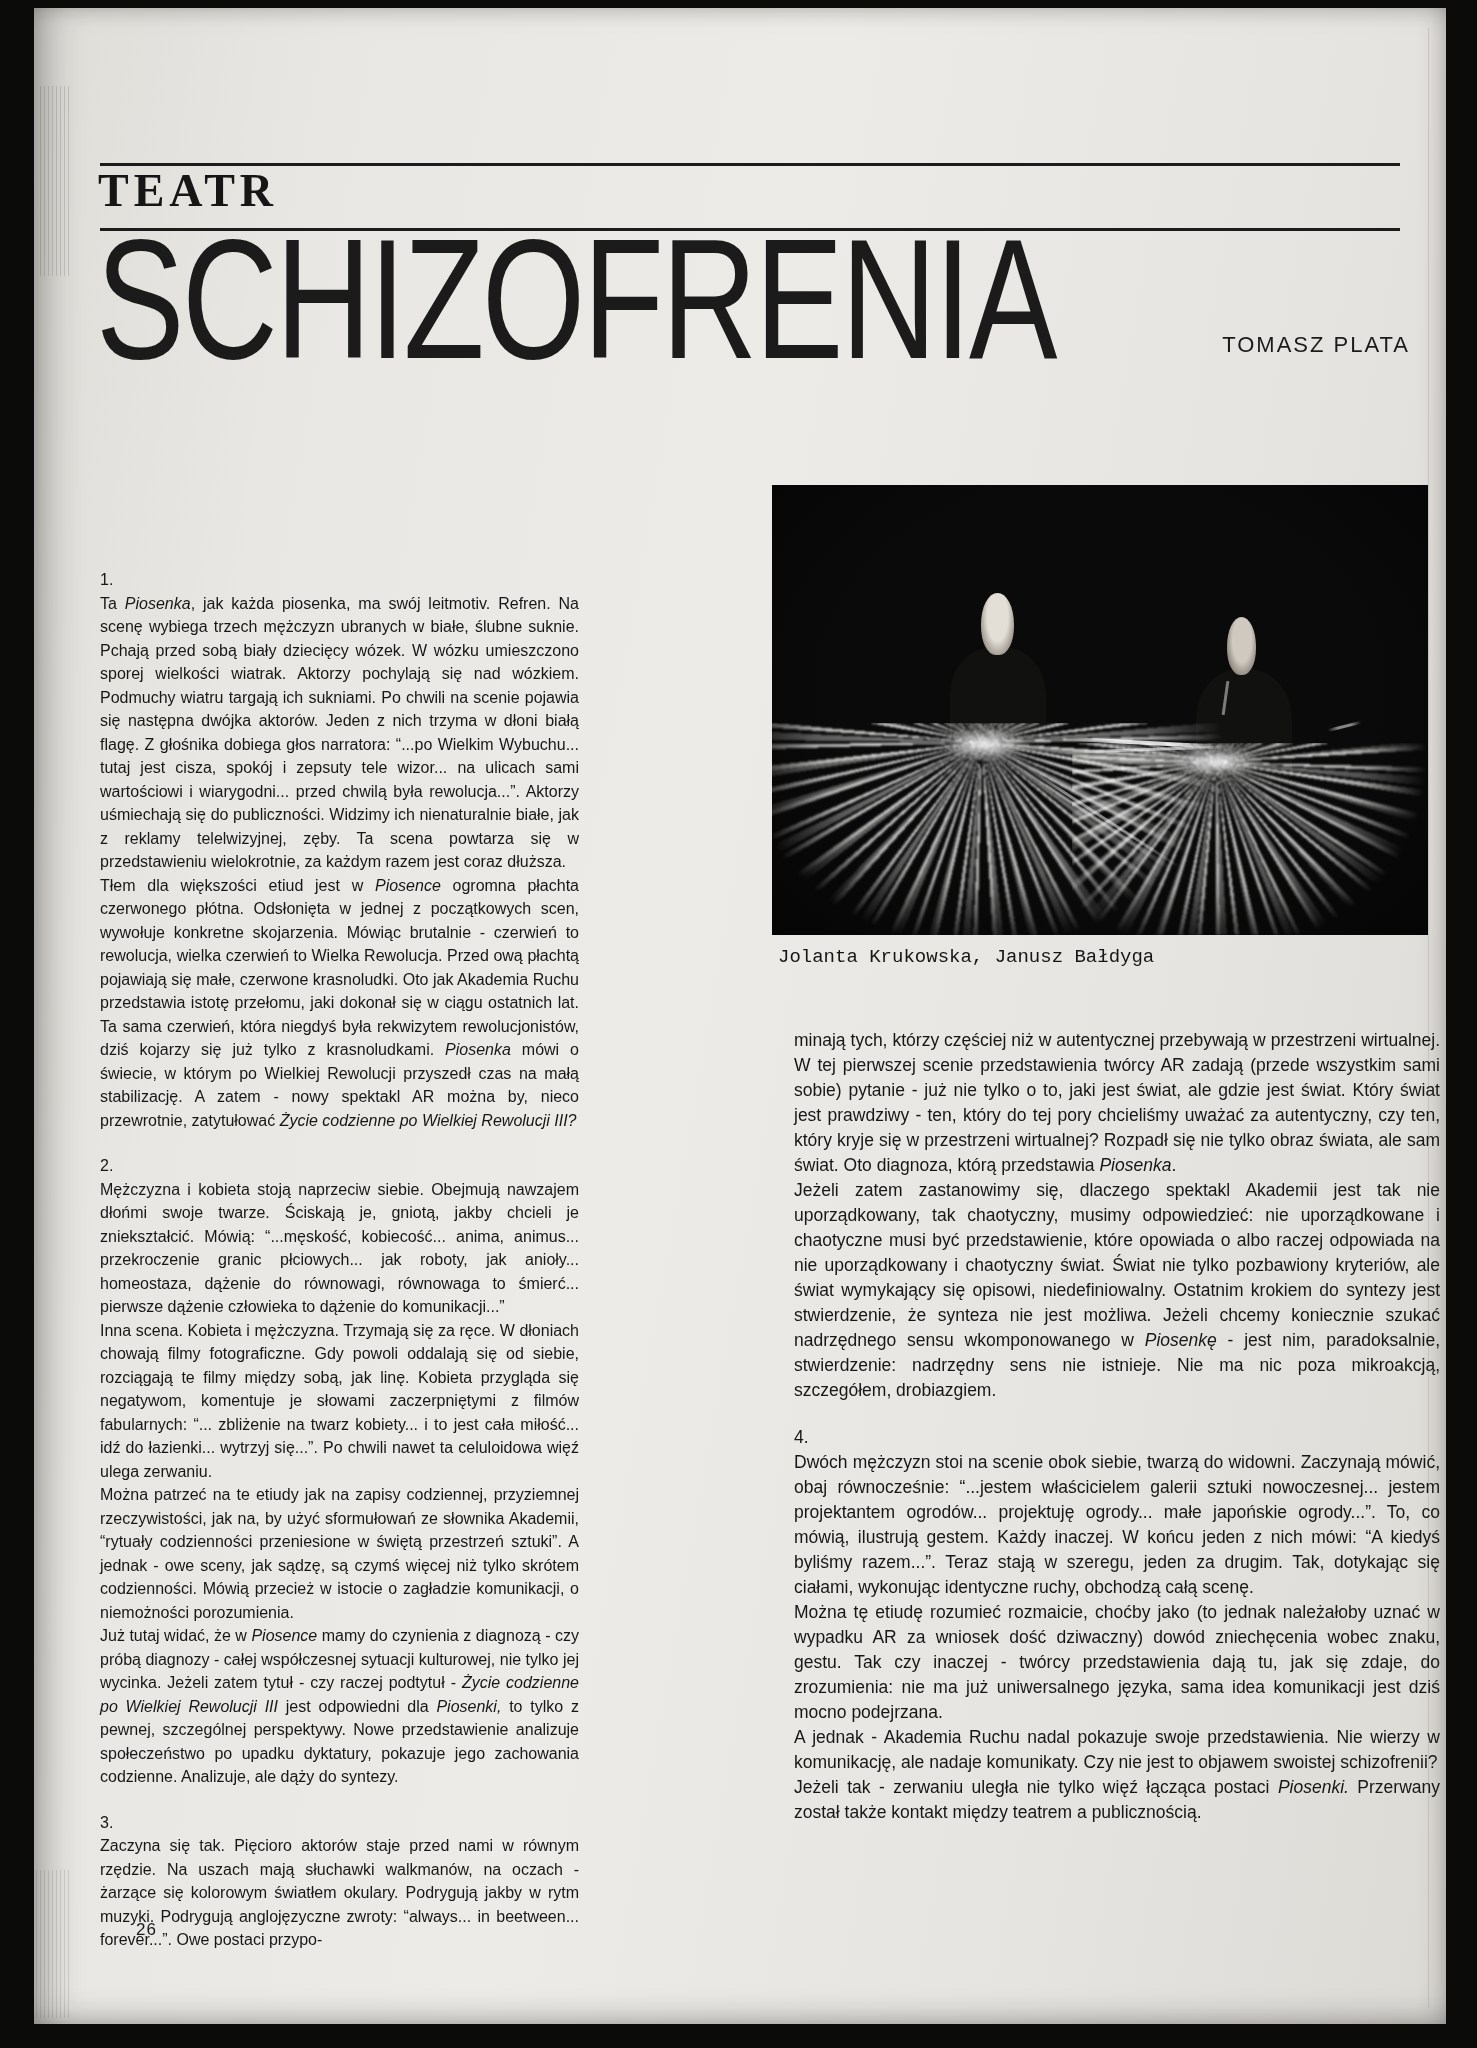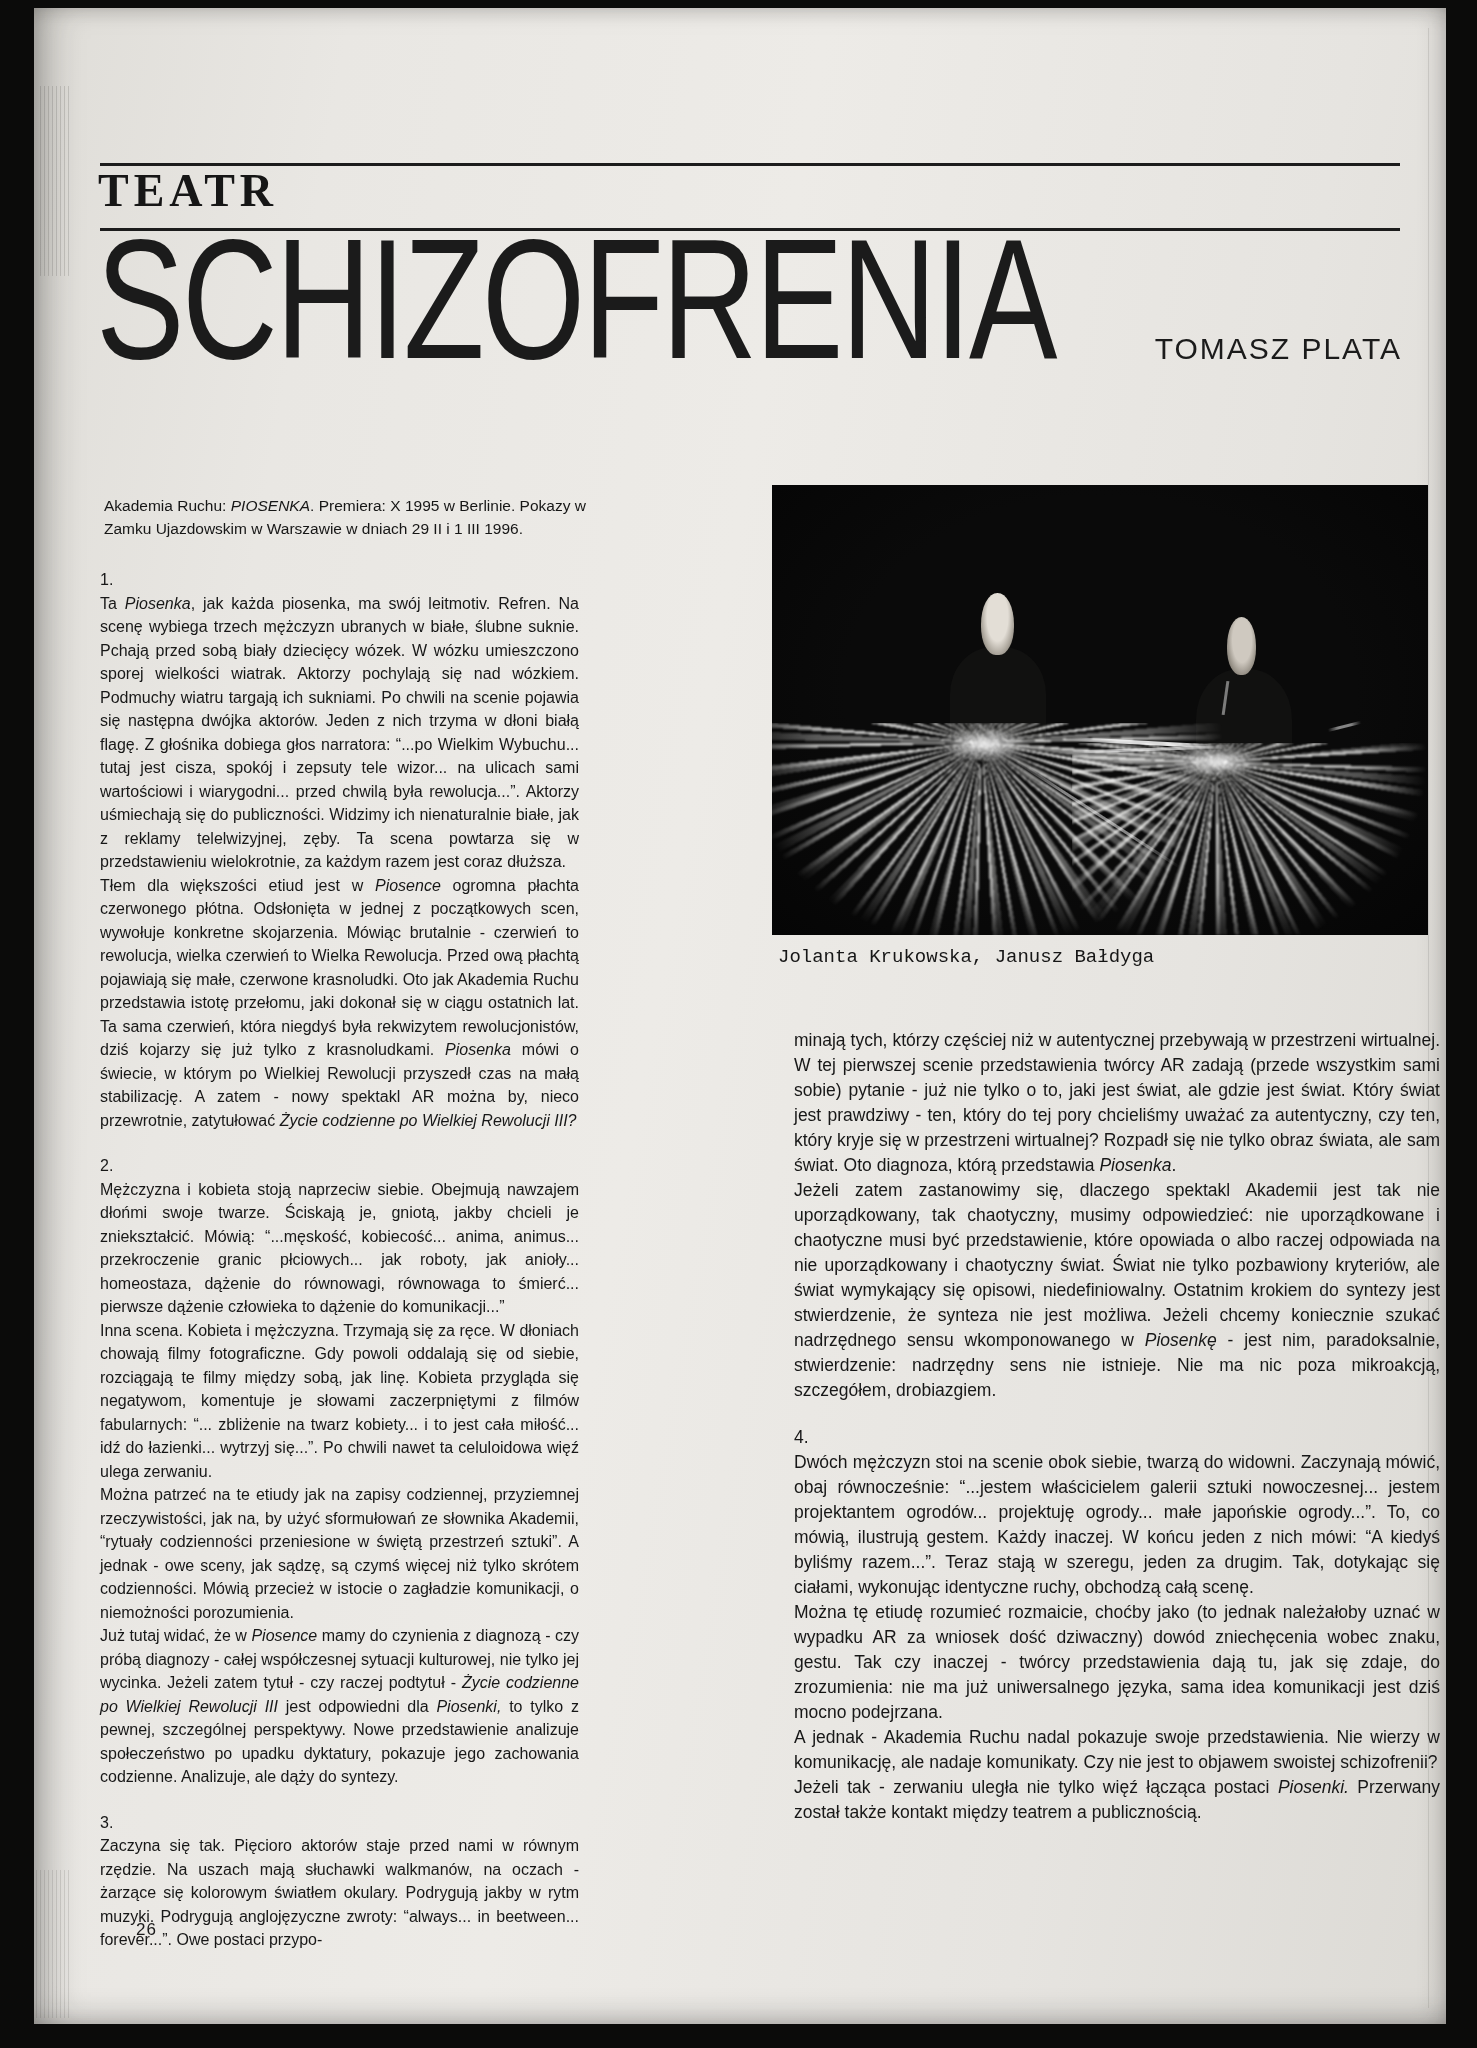--- a/index.html
+++ b/index.html
@@ -30,22 +30,22 @@
     position:absolute;left:64px;top:160px;
     font-family:"Liberation Serif", serif;font-weight:bold;
     font-size:46px;line-height:1;letter-spacing:5px;color:#161616;
   }
   .title{
     position:absolute;left:62px;top:206px;margin:0;
     font-size:170px;line-height:1;font-weight:400;letter-spacing:-3px;
     transform:scaleX(.78);transform-origin:0 0;color:#1b1b1b;white-space:nowrap;
   }
   .byline{
-    position:absolute;right:44px;top:324px;
-    font-size:30px;letter-spacing:2px;color:#1b1b1b;white-space:nowrap;
+    position:absolute;right:36px;top:324px;
+    font-size:22px;letter-spacing:2px;color:#1b1b1b;white-space:nowrap;
   }
   .lede{
     position:absolute;left:70px;top:486px;width:482px;margin:0;
     font-size:15.5px;line-height:23px;text-align:justify;color:#161616;
   }
   .it{font-style:italic;}
 
   .photo{
     position:absolute;left:738px;top:477px;width:656px;height:450px;margin:0;
     background:radial-gradient(ellipse at 50% 45%, #0a0a0a 55%, #050505 100%);
@@ -105,21 +105,20 @@
     <div class="binding-marks binding-bot"></div>
     <div class="crease-r"></div>
 
     <div class="rule rule-top"></div>
     <div class="kicker">TEATR</div>
     <div class="rule rule-mid"></div>
 
     <h1 class="title">SCHIZOFRENIA</h1>
     <div class="byline">TOMASZ PLATA</div>
 
-    <p class="lede"><span>Akademia Ruchu: </span><span class="it">PIOSENKA</span><span>. Premiera: X 1995 w Berlinie. Pokazy  w Zamku Ujazdowskim w Warszawie w dniach 29 II i 1 III 1996.</span></p>
 
     <figure class="photo">
       <div class="fig-body fig1-body"></div>
       <div class="fig-head fig1-head"></div>
       <div class="fig-body fig2-body"></div>
       <div class="fig-head fig2-head"></div>
       <div class="fig2-shirt"></div>
       <div class="fan fan1"></div>
       <div class="fan fan2"></div>
       <div class="glow glow1"></div>

